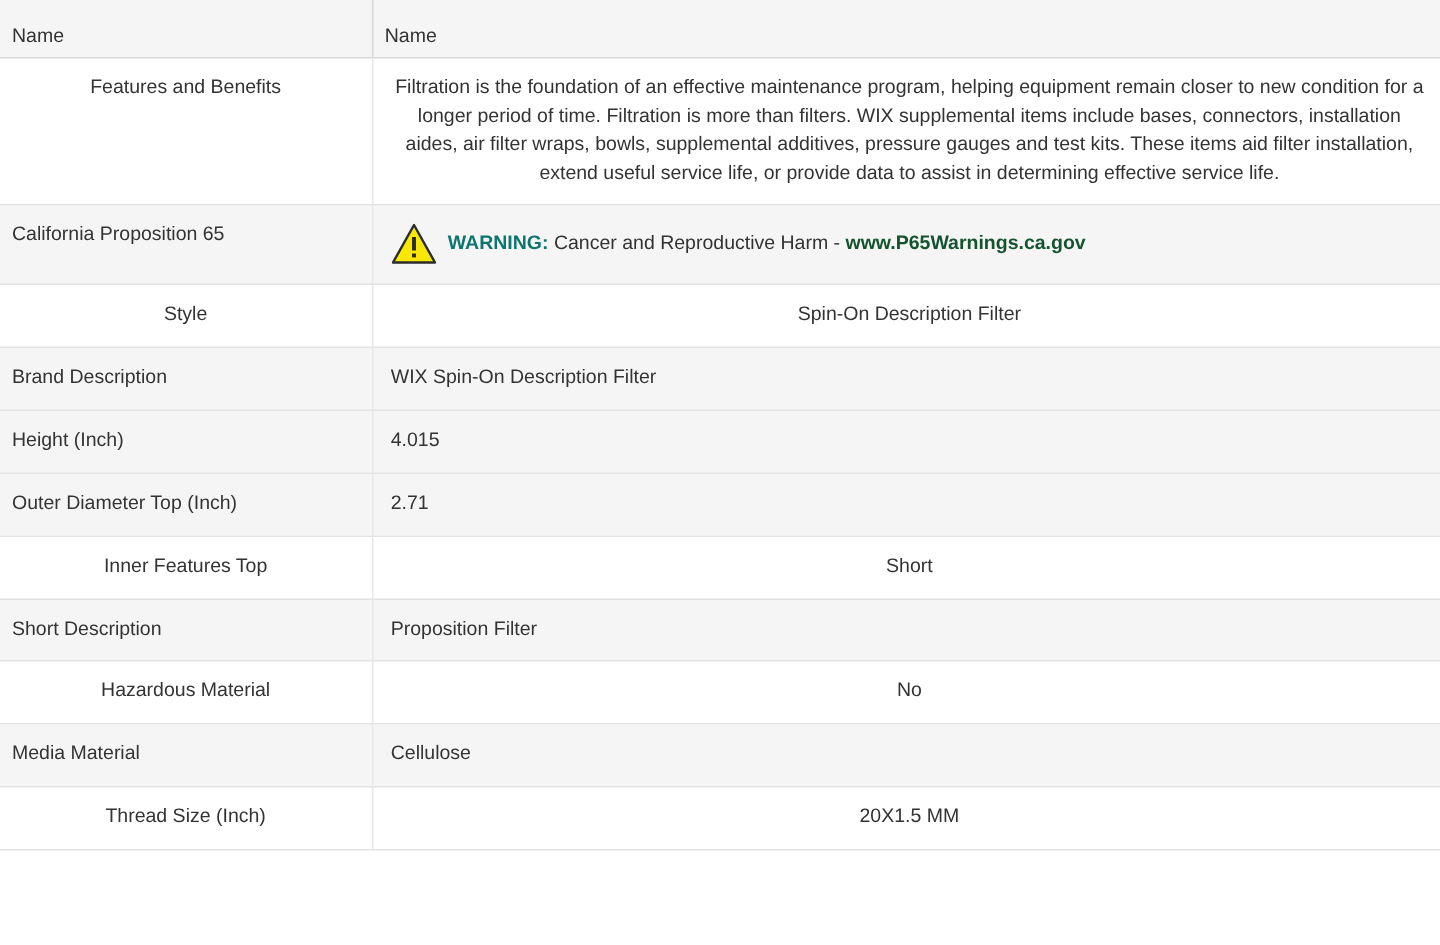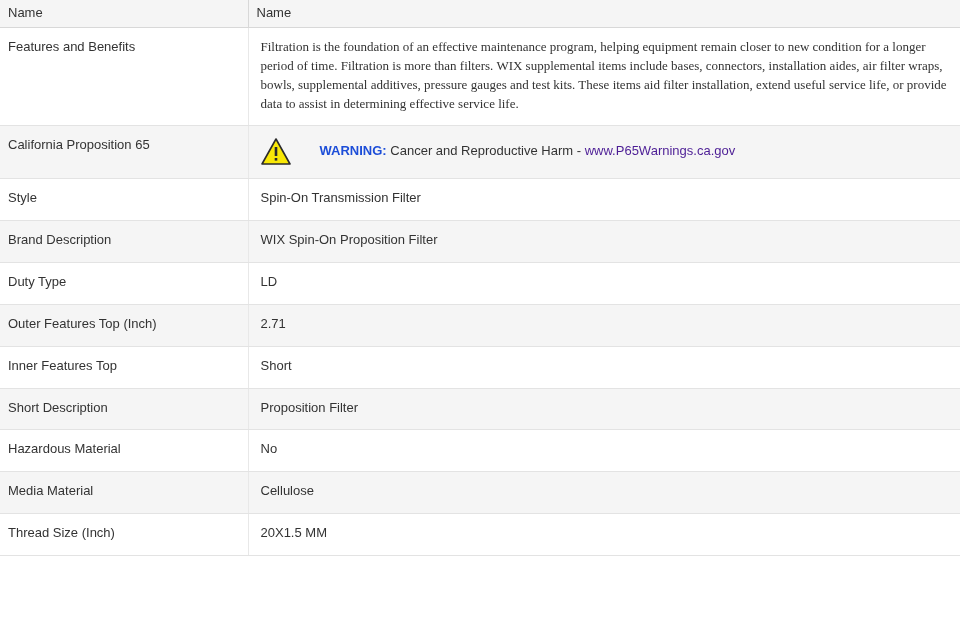--- a/index.html
+++ b/index.html
@@ -22,63 +22,63 @@
   }
   table.spec-table col.col-name { width: 248px; }
   table.spec-table col.col-value { width: 712px; }
 
   thead th {
     background: #f5f5f5;
     font-weight: normal;
     text-align: left;
     font-size: 13px;
     color: #333333;
-    padding: 5px 8px 7px 8px;
+    padding: 16px 8px 7px 8px;
     border-bottom: 1px solid #d8d8d8;
     border-right: 1px solid #d8d8d8;
     vertical-align: middle;
   }
   thead th:last-child { border-right: none; }
 
   tbody td {
     padding: 10px 8px 12px 8px;
     vertical-align: top;
     border-bottom: 1px solid #e3e3e3;
     font-size: 13px;
     line-height: 1.45;
     color: #333333;
   }
   tbody td.name-cell {
     border-right: 1px solid #e8e8e8;
   }
-  tbody tr.odd td { background: #ffffff; }
+  tbody tr.odd td { background: #ffffff; text-align: center; }
   tbody tr.even td { background: #f5f5f5; }
 
   td.value-cell { padding-left: 12px; }
 
   .warn-row-inner {
     display: flex;
     align-items: center;
     gap: 8px;
     min-height: 30px;
   }
   .warn-icon {
     flex: 0 0 auto;
     display: inline-block;
     width: 30px;
     height: 27px;
   }
   .warn-text { font-size: 13px; }
-  .warn-bold { font-weight: bold; color: #1d4ed8; margin-left: 21px; }
+  .warn-bold { font-weight: bold; color: #0f766e; }
   .p65-link {
-    color: #4c1d95;
-    font-weight: normal;
+    color: #14532d;
+    font-weight: bold;
     text-decoration: none;
   }
-  .features-text { max-width: 700px; font-family: Liberation Serif, serif; }
+  .features-text { max-width: 700px; }
 </style>
 </head>
 <body>
 
 <table class="spec-table">
   <colgroup>
     <col class="col-name">
     <col class="col-value">
   </colgroup>
   <thead>
@@ -111,37 +111,37 @@
             <span class="warn-bold">WARNING:</span>
             <span>Cancer and Reproductive Harm -</span>
             <a class="p65-link" href="#">www.P65Warnings.ca.gov</a>
           </span>
         </div>
       </td>
     </tr>
 
     <tr class="odd">
       <td class="name-cell">Style</td>
-      <td class="value-cell">Spin-On Transmission Filter</td>
+      <td class="value-cell">Spin-On Description Filter</td>
     </tr>
 
     <tr class="even">
       <td class="name-cell">Brand Description</td>
-      <td class="value-cell">WIX Spin-On Proposition Filter</td>
-    </tr>
-
-    <tr class="odd">
-      <td class="name-cell">Duty Type</td>
-      <td class="value-cell">LD</td>
+      <td class="value-cell">WIX Spin-On Description Filter</td>
     </tr>
 
 
+    <tr class="even">
+      <td class="name-cell">Height (Inch)</td>
+      <td class="value-cell">4.015</td>
+    </tr>
+
 
     <tr class="even">
-      <td class="name-cell">Outer Features Top (Inch)</td>
+      <td class="name-cell">Outer Diameter Top (Inch)</td>
       <td class="value-cell">2.71</td>
     </tr>
 
     <tr class="odd">
       <td class="name-cell">Inner Features Top</td>
       <td class="value-cell">Short</td>
     </tr>
 
     <tr class="even">
       <td class="name-cell">Short Description</td>

